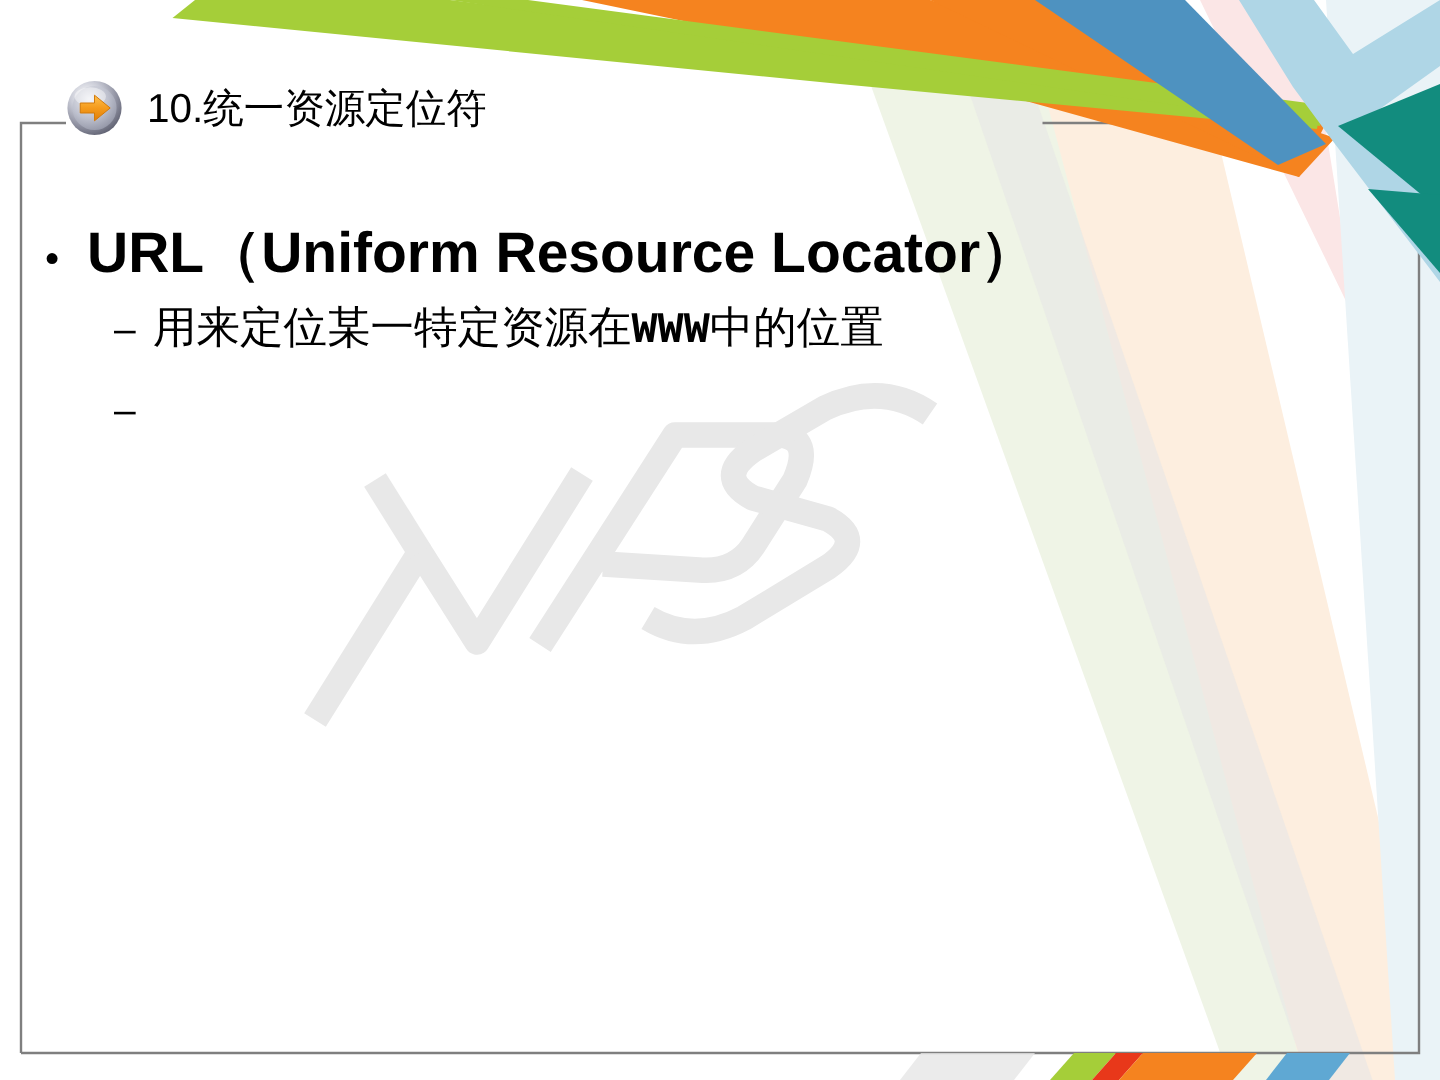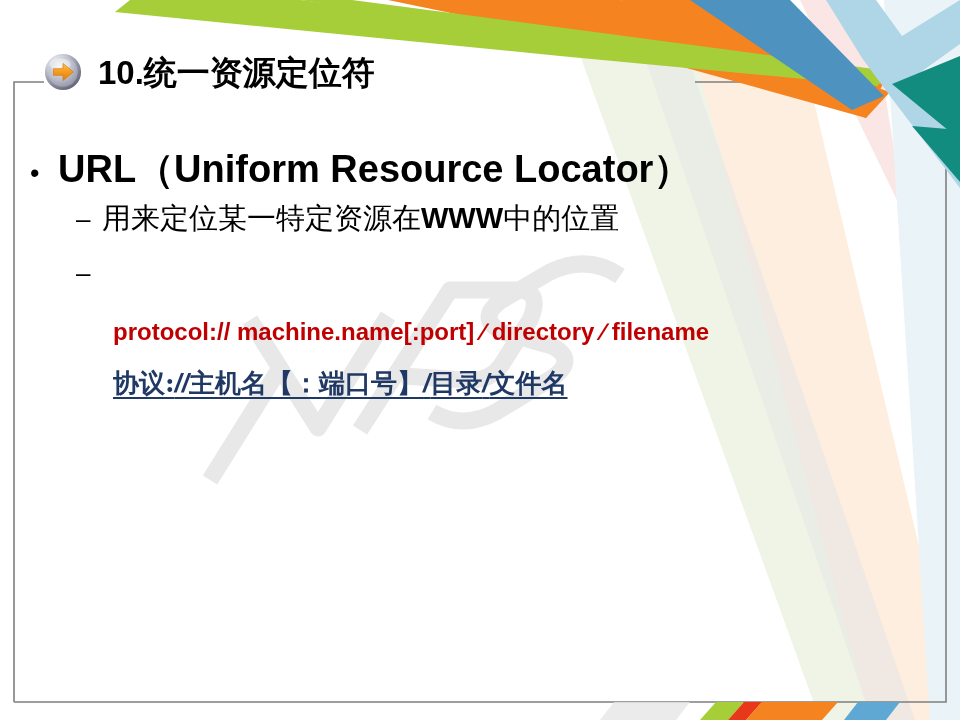--- a/index.html
+++ b/index.html
@@ -63,22 +63,22 @@
     align-items: center;
     z-index: 8;
   }
   #title-icon {
     width: 38px;
     height: 38px;
     flex: 0 0 38px;
     margin-right: 16px;
   }
   #title-text {
-    font-size: 33px;
-    font-weight: bold;
+    font-size: 27px;
+    font-weight: normal;
     color: #000000;
     letter-spacing: 0px;
     white-space: nowrap;
     line-height: 1;
   }
 
   
   #content {
     position: absolute;
     left: 14px;
@@ -126,21 +126,21 @@
     flex: 0 0 26px;
     line-height: 1;
   }
   .lvl2 .txt {
     font-size: 29px;
     color: #000;
     line-height: 1;
     font-family: "DejaVu Serif", "Liberation Serif", serif;
   }
   .lvl2 .txt b {
-    font-family: Liberation Sans, sans-serif;
+    font-family: Liberation Mono, monospace;
     font-weight: bold;
   }
   #line-resource { top: 122px; }
   #line-format   { top: 178px; }
 
   #line-protocol {
     position: absolute;
     left: 99px;
     top: 238px;
     font-size: 24px;
@@ -262,19 +262,17 @@
 
     <div class="lvl2" id="line-resource">
       <span class="marker">–</span>
       <span class="txt"><span>用来定位某一特定资源在</span><b>WWW</b><span>中的位置</span></span>
     </div>
 
     <div class="lvl2" id="line-format">
       <span class="marker">–</span>
     </div>
 
-    <div id="line-protocol">protocol:// machine.name[:port] ∕ directory ∕ filename</div>
-
-    <div id="line-chinese-url"><span>协议:</span><span class="lat">//</span><span>主机名【：端口号】</span><span class="lat">/</span><span>目录</span><span class="lat">/</span><span>文件名</span></div>
+
 
   </div>
 
 </div>
 
 </body></html>

